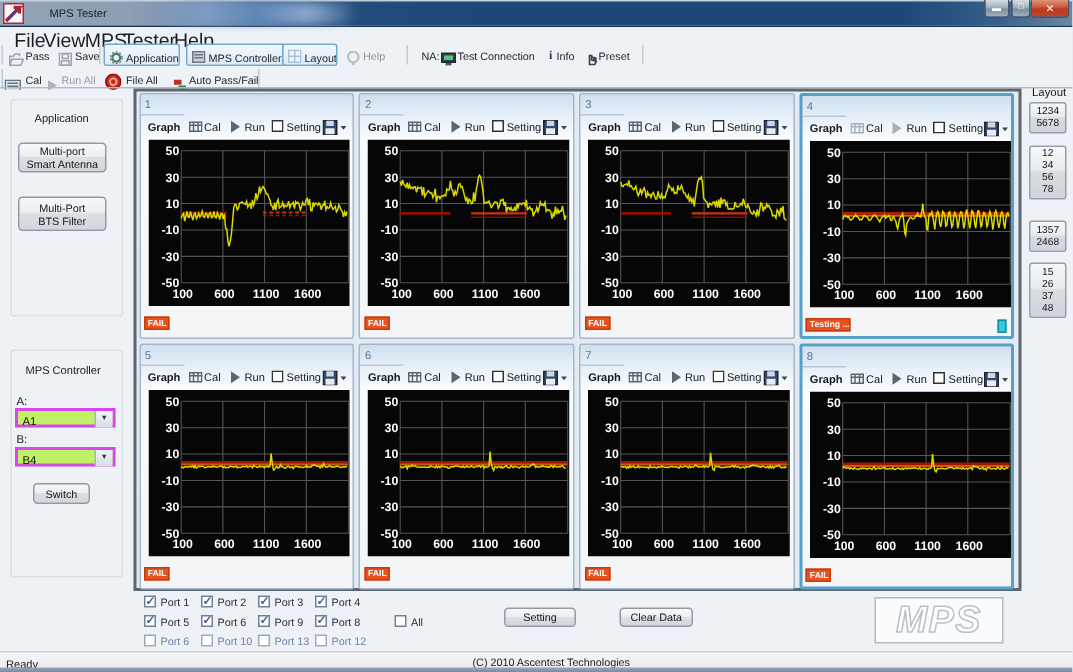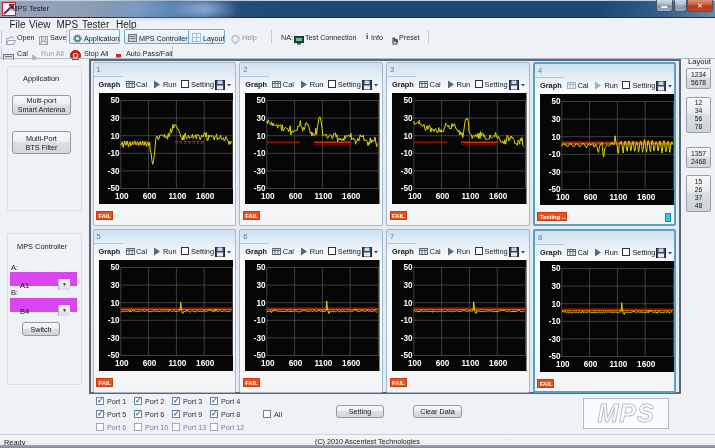--- a/index.html
+++ b/index.html
@@ -5,46 +5,46 @@
 body{font-family:"Liberation Sans",sans-serif;background:#eef2f7;position:relative;
  -webkit-font-smoothing:antialiased}
 #titlebar{position:absolute;left:0;top:0;width:715px;height:18px;
  background:linear-gradient(90deg,#95a3b6 0%,#8e9eb3 12%,#7490b4 20%,#3d6795 28%,#234c7c 33%,#1d4878 45%,#1d4878 84%,#35608b 93%,#6e86a0 100%);
  border-bottom:1px solid #16334f}
 #titlebar:before{content:"";position:absolute;left:0;top:0;width:715px;height:1px;background:#c3cfdc}
 #tblur{position:absolute;left:104px;top:2px;width:135px;height:14px;
  background:linear-gradient(90deg,rgba(140,160,190,0),#7e9cc4 25%,#5e86b6 50%,#8aa6ca 75%,rgba(80,110,150,0));
  filter:blur(3px)}
 #ticon{position:absolute;left:1.5px;top:2px}
-#ttext{position:absolute;left:11px;top:4px;font-size:7.4px;color:#101c28}
+#ttext{position:absolute;left:33px;top:4px;font-size:7.4px;color:#101c28}
 .wbtn{position:absolute;top:0;height:11.5px;border:1px solid #46566a;border-top:none;
  border-radius:0 0 3px 3px;background:linear-gradient(#d4dde6,#a2b0bd 45%,#7e8e9e 55%,#9fafbc)}
 #wclose{background:linear-gradient(#dd9478,#cd5e40 40%,#b93a20 55%,#c44426)}
 .wbtn span{position:absolute;width:100%;text-align:center;font-size:7px;color:#fff;top:1px;left:0}
-#menubar{position:absolute;left:0;top:18px;width:715px;height:11px;font-size:10px;color:#1a1e24}
+#menubar{position:absolute;left:0;top:18px;width:715px;height:11px;font-size:13px;color:#1a1e24}
 #menubar span{position:absolute;top:1px}
 #toolbar1{position:absolute;left:0;top:29px;width:715px;height:16px}
 #toolbar2{position:absolute;left:0;top:45px;width:715px;height:14px}
 .tbt{position:absolute;font-size:7.2px;color:#20262c;top:4px;white-space:nowrap}
 .tbtn{position:absolute;top:0px;height:15px;border:1px solid #74a8d4;border-radius:2px;
  background:linear-gradient(#f3f8fc,#dcebf7);font-size:7.2px;color:#20262c;
  padding:3.5px 0 0 14px;white-space:nowrap;overflow:hidden}
 .tsep{position:absolute;top:1px;width:1px;height:13px;background:#c3cad1}
 .tic{position:absolute;top:2px}
 #mainline{position:absolute;left:0;top:58px;width:715px;height:1px;background:#b0bac4}
 #leftpanel{position:absolute;left:0;top:60px;width:90px;height:374px;background:#eef2f7}
 #rightpanel{position:absolute;left:684px;top:60px;width:31px;height:374px;background:#eef2f7}
 #gridframe{position:absolute;left:89px;top:58.5px;width:592px;height:335px;
  border:2px solid #5b6670;background:#e4eaf1}
 .gbox{position:absolute;border:1px solid #d9dfe6;border-radius:2px}
 .glab{position:absolute;font-size:7.4px;color:#14181c}
 .wbtn7{position:absolute;border:1px solid #8e9aa5;border-radius:3px;white-space:nowrap;
  background:linear-gradient(#f7f8f9,#eceef0 45%,#dcdfe4 50%,#d2d6db);
  font-size:7.2px;color:#14181c;text-align:center;display:flex;align-items:center;justify-content:center}
-.sel{position:absolute;height:13px;background:#84cc16;border:7px solid #d946ef;font-size:7.6px;color:#111}
+.sel{position:absolute;height:13px;background:#bef264;border:2px solid #d946ef;font-size:7.6px;color:#111}
 .sel .tx{position:absolute;left:3px;top:2px}
 .sel .ar{position:absolute;right:0;top:0;width:12px;height:11px;
  background:linear-gradient(#f2f5f8,#d6dde4);border-left:1px solid #a9b4be;color:#333;
  font-size:5px;text-align:center;line-height:11px}
 .panel{position:absolute;border-radius:2px;
  background:linear-gradient(180deg,#cfe0ef 0,#e6eff8 14px,#fafcfe 30px,#f3f5f7 100%)}
 .pnum{position:absolute;left:3px;top:2px;font-size:7.6px;color:#5a7a9a}
 .ptab{position:absolute;left:0px;top:13.5px;width:29px;height:1px;background:#b6c6d6}
 .ptools{position:absolute;left:4px;top:17px;width:136px;height:11px;font-size:7.4px;color:#15191d}
 .pg{position:absolute;left:1px;top:0px;color:#15191d;font-weight:bold}
@@ -88,21 +88,21 @@
     <span style="left:29px">View</span>
  <span style="left:56.5px">MPS</span>
     <span style="left:82px">Tester</span>
  <span style="left:116px">Help</span>
 </div>
 <div id="toolbar1">
  <span class="tsep" style="left:1px"></span>
  <span class="tic" style="left:6px"><svg width="10" height="9">
         <path d="M0.5 8.5 L0.5 2.5 L3 2.5 L4 1 L7 1 L7 2.5 M0.5 8.5 L2 4.5 L9.5 4.5 L8 8.5 Z" fill="none" stroke="#9aa4ae"></path>
       </svg></span>
- <span class="tbt" style="left:17px">Open</span>
+ <span class="tbt" style="left:17px">Pass</span>
  <span class="tic" style="left:39px"><svg width="9" height="9">
         <rect x="0.5" y="0.5" width="8" height="8" fill="none" stroke="#9aa4ae"></rect>
         <rect x="2.5" y="1" width="4" height="3" fill="none" stroke="#9aa4ae"></rect>
         <rect x="2" y="5.5" width="5" height="3" fill="none" stroke="#9aa4ae"></rect>
       </svg></span>
  <span class="tbt" style="left:50px">Save</span>
  <span class="tsep" style="left:66px"></span>
  <div class="tbtn" style="left:69px;width:51px">Application
    <svg class="tic" style="left:3px;top:3.5px" width="9" height="9" viewBox="0 0 9 9">
         <circle cx="4.5" cy="4.5" r="2.6" fill="none" stroke="#4a7a68" stroke-width="1.5"></circle>
@@ -151,21 +151,21 @@
       </svg></span>
  <span class="tbt" style="left:17px">Cal</span>
  <span class="tic" style="left:31px;top:3px"><svg width="8" height="8">
         <path d="M1 0.5 L7 4 L1 7.5 Z" fill="#aab2ba"></path>
       </svg></span>
  <span class="tbt" style="left:41px;color:#949ca4">Run All</span>
  <span class="tic" style="left:70px;top:1.5px"><svg width="11" height="11">
         <circle cx="5.5" cy="5.5" r="5" fill="#d02818" stroke="#901008"></circle>
         <circle cx="5.5" cy="5.5" r="2.2" fill="none" stroke="#f4b0a0" stroke-width="1.2"></circle>
       </svg></span>
- <span class="tbt" style="left:84px">Stop All</span>
+ <span class="tbt" style="left:84px">File All</span>
  <span class="tic" style="left:116px;top:3px"><svg width="8" height="8">
         <rect x="0" y="0" width="5" height="3.5" fill="#c03028"></rect>
         <rect x="3" y="4" width="5" height="3.5" fill="#28883c"></rect>
       </svg></span>
  <span class="tbt" style="left:126px">Auto Pass/Fail</span>
  <span class="tsep" style="left:172px"></span>
 </div>
 
 <div id="mainline"></div>
 <div id="leftpanel">

